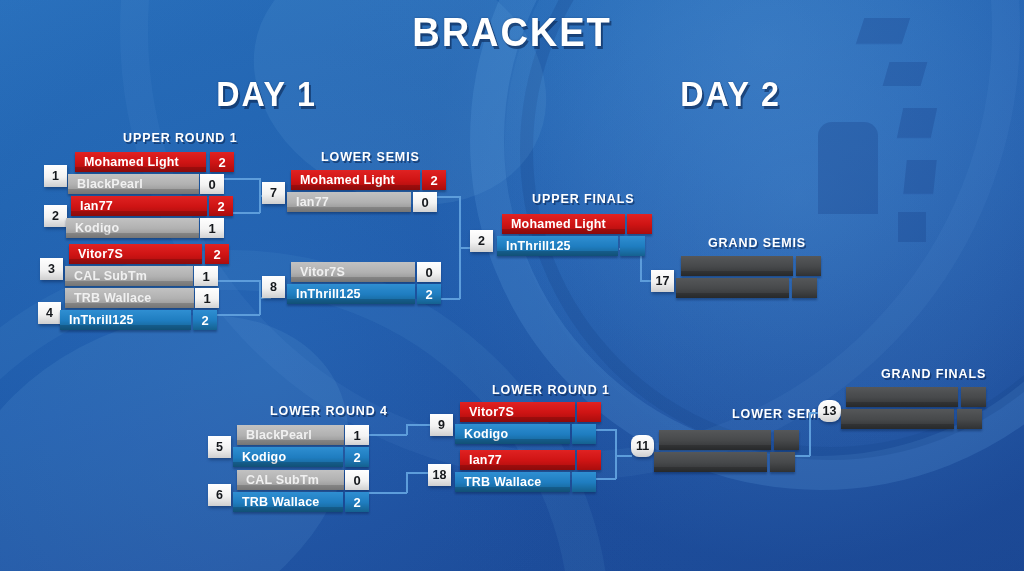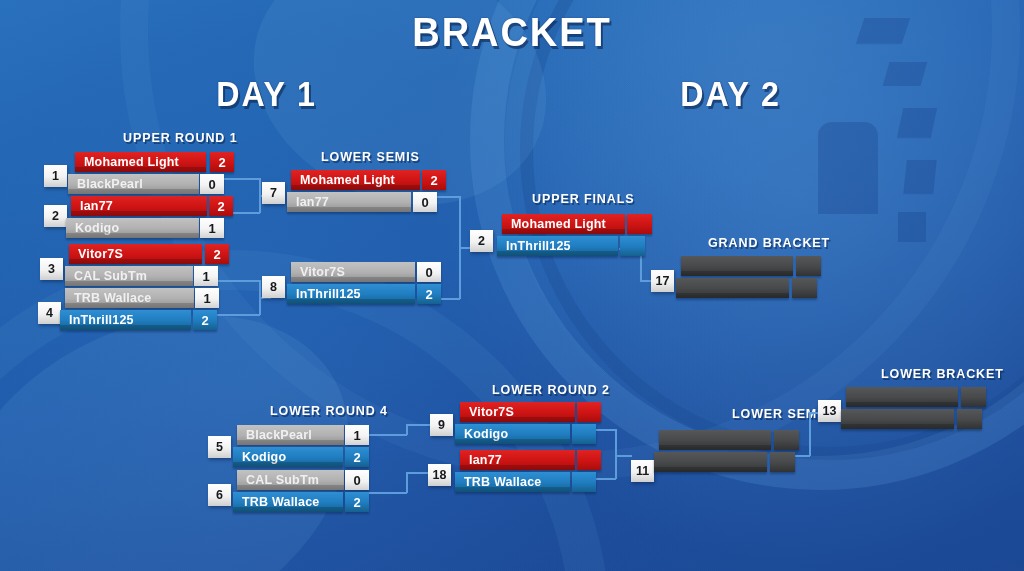--- a/index.html
+++ b/index.html
@@ -191,25 +191,25 @@
   <div class="bg-layer shard-l" style="left:-60px;  top:330px; width:420px; height:300px; transform:rotate(-28deg); border-radius:60%;"></div>
   <div class="bg-layer shard-l" style="left:250px;  top:-40px; width:300px; height:240px; transform:rotate(22deg); border-radius:50%;"></div>
 
   <div class="hdr" id="title">BRACKET</div>
   <div class="hdr" id="day1">DAY 1</div>
   <div class="hdr" id="day2">DAY 2</div>
 
   <div class="round-label" style="left:99px;  top:131px;">UPPER ROUND 1</div>
   <div class="round-label" style="left:297px; top:150px;">LOWER SEMIS</div>
   <div class="round-label" style="left:508px; top:192px;">UPPER FINALS</div>
-  <div class="round-label" style="left:684px; top:236px;">GRAND BRACKET</div>
+  <div class="round-label" style="left:684px; top:236px;">GRAND SEMIS</div>
   <div class="round-label" style="left:246px; top:404px;">LOWER ROUND 4</div>
-  <div class="round-label" style="left:468px; top:383px;">LOWER ROUND 2</div>
+  <div class="round-label" style="left:468px; top:383px;">LOWER ROUND 1</div>
   <div class="round-label" style="left:708px; top:407px;">LOWER SEMIS</div>
-  <div class="round-label" style="left:857px; top:367px;">LOWER BRACKET</div>
+  <div class="round-label" style="left:857px; top:367px;">GRAND FINALS</div>
 
   <div class="conn conn-h" style="left:215px; top:178px; width:45px;"></div>
   <div class="conn conn-h" style="left:215px; top:212px; width:45px;"></div>
   <div class="conn conn-v" style="left:259px; top:178px; height:35px;"></div>
   <div class="conn conn-h" style="left:259px; top:195px; width:12px;"></div>
 
   <div class="conn conn-h" style="left:213px; top:280px; width:47px;"></div>
   <div class="conn conn-h" style="left:213px; top:314px; width:47px;"></div>
   <div class="conn conn-v" style="left:259px; top:280px; height:35px;"></div>
   <div class="conn conn-h" style="left:259px; top:297px; width:12px;"></div>
@@ -378,33 +378,33 @@
       <div class="namebar v-red" style="width:115px;">Ian77</div>
       <div class="score sc-red" style="left:117px; top:0px; width:24px;"></div>
     </div>
     <div class="seat" style="left:27px; top:22px;">
       <div class="namebar v-blue" style="width:115px;">TRB Wallace</div>
       <div class="score sc-blue" style="left:117px; top:0px; width:24px;"></div>
     </div>
   </div>
 
   <div class="match" style="left:631px; top:430px;">
-    <div class="mnum" style="left:0px; top:30px;">11</div>
+    <div class="mnum" style="left:0px; top:5px;border-radius:8px;">11</div>
     <div class="seat" style="left:28px; top:0px;">
       <div class="namebar v-dark" style="width:112px;"></div>
       <div class="score sc-dark" style="left:115px; top:0px; width:25px;"></div>
     </div>
     <div class="seat" style="left:23px; top:22px;">
       <div class="namebar v-dark" style="width:113px;"></div>
       <div class="score sc-dark" style="left:116px; top:0px; width:25px;"></div>
     </div>
   </div>
 
   <div class="match" style="left:818px; top:387px;">
-    <div class="mnum" style="left:0px; top:13px;">13</div>
+    <div class="mnum" style="left:0px; top:13px;border-radius:9px;">13</div>
     <div class="seat" style="left:28px; top:0px;">
       <div class="namebar v-dark" style="width:112px;"></div>
       <div class="score sc-dark" style="left:115px; top:0px; width:25px;"></div>
     </div>
     <div class="seat" style="left:23px; top:22px;">
       <div class="namebar v-dark" style="width:113px;"></div>
       <div class="score sc-dark" style="left:116px; top:0px; width:25px;"></div>
     </div>
   </div>
 

